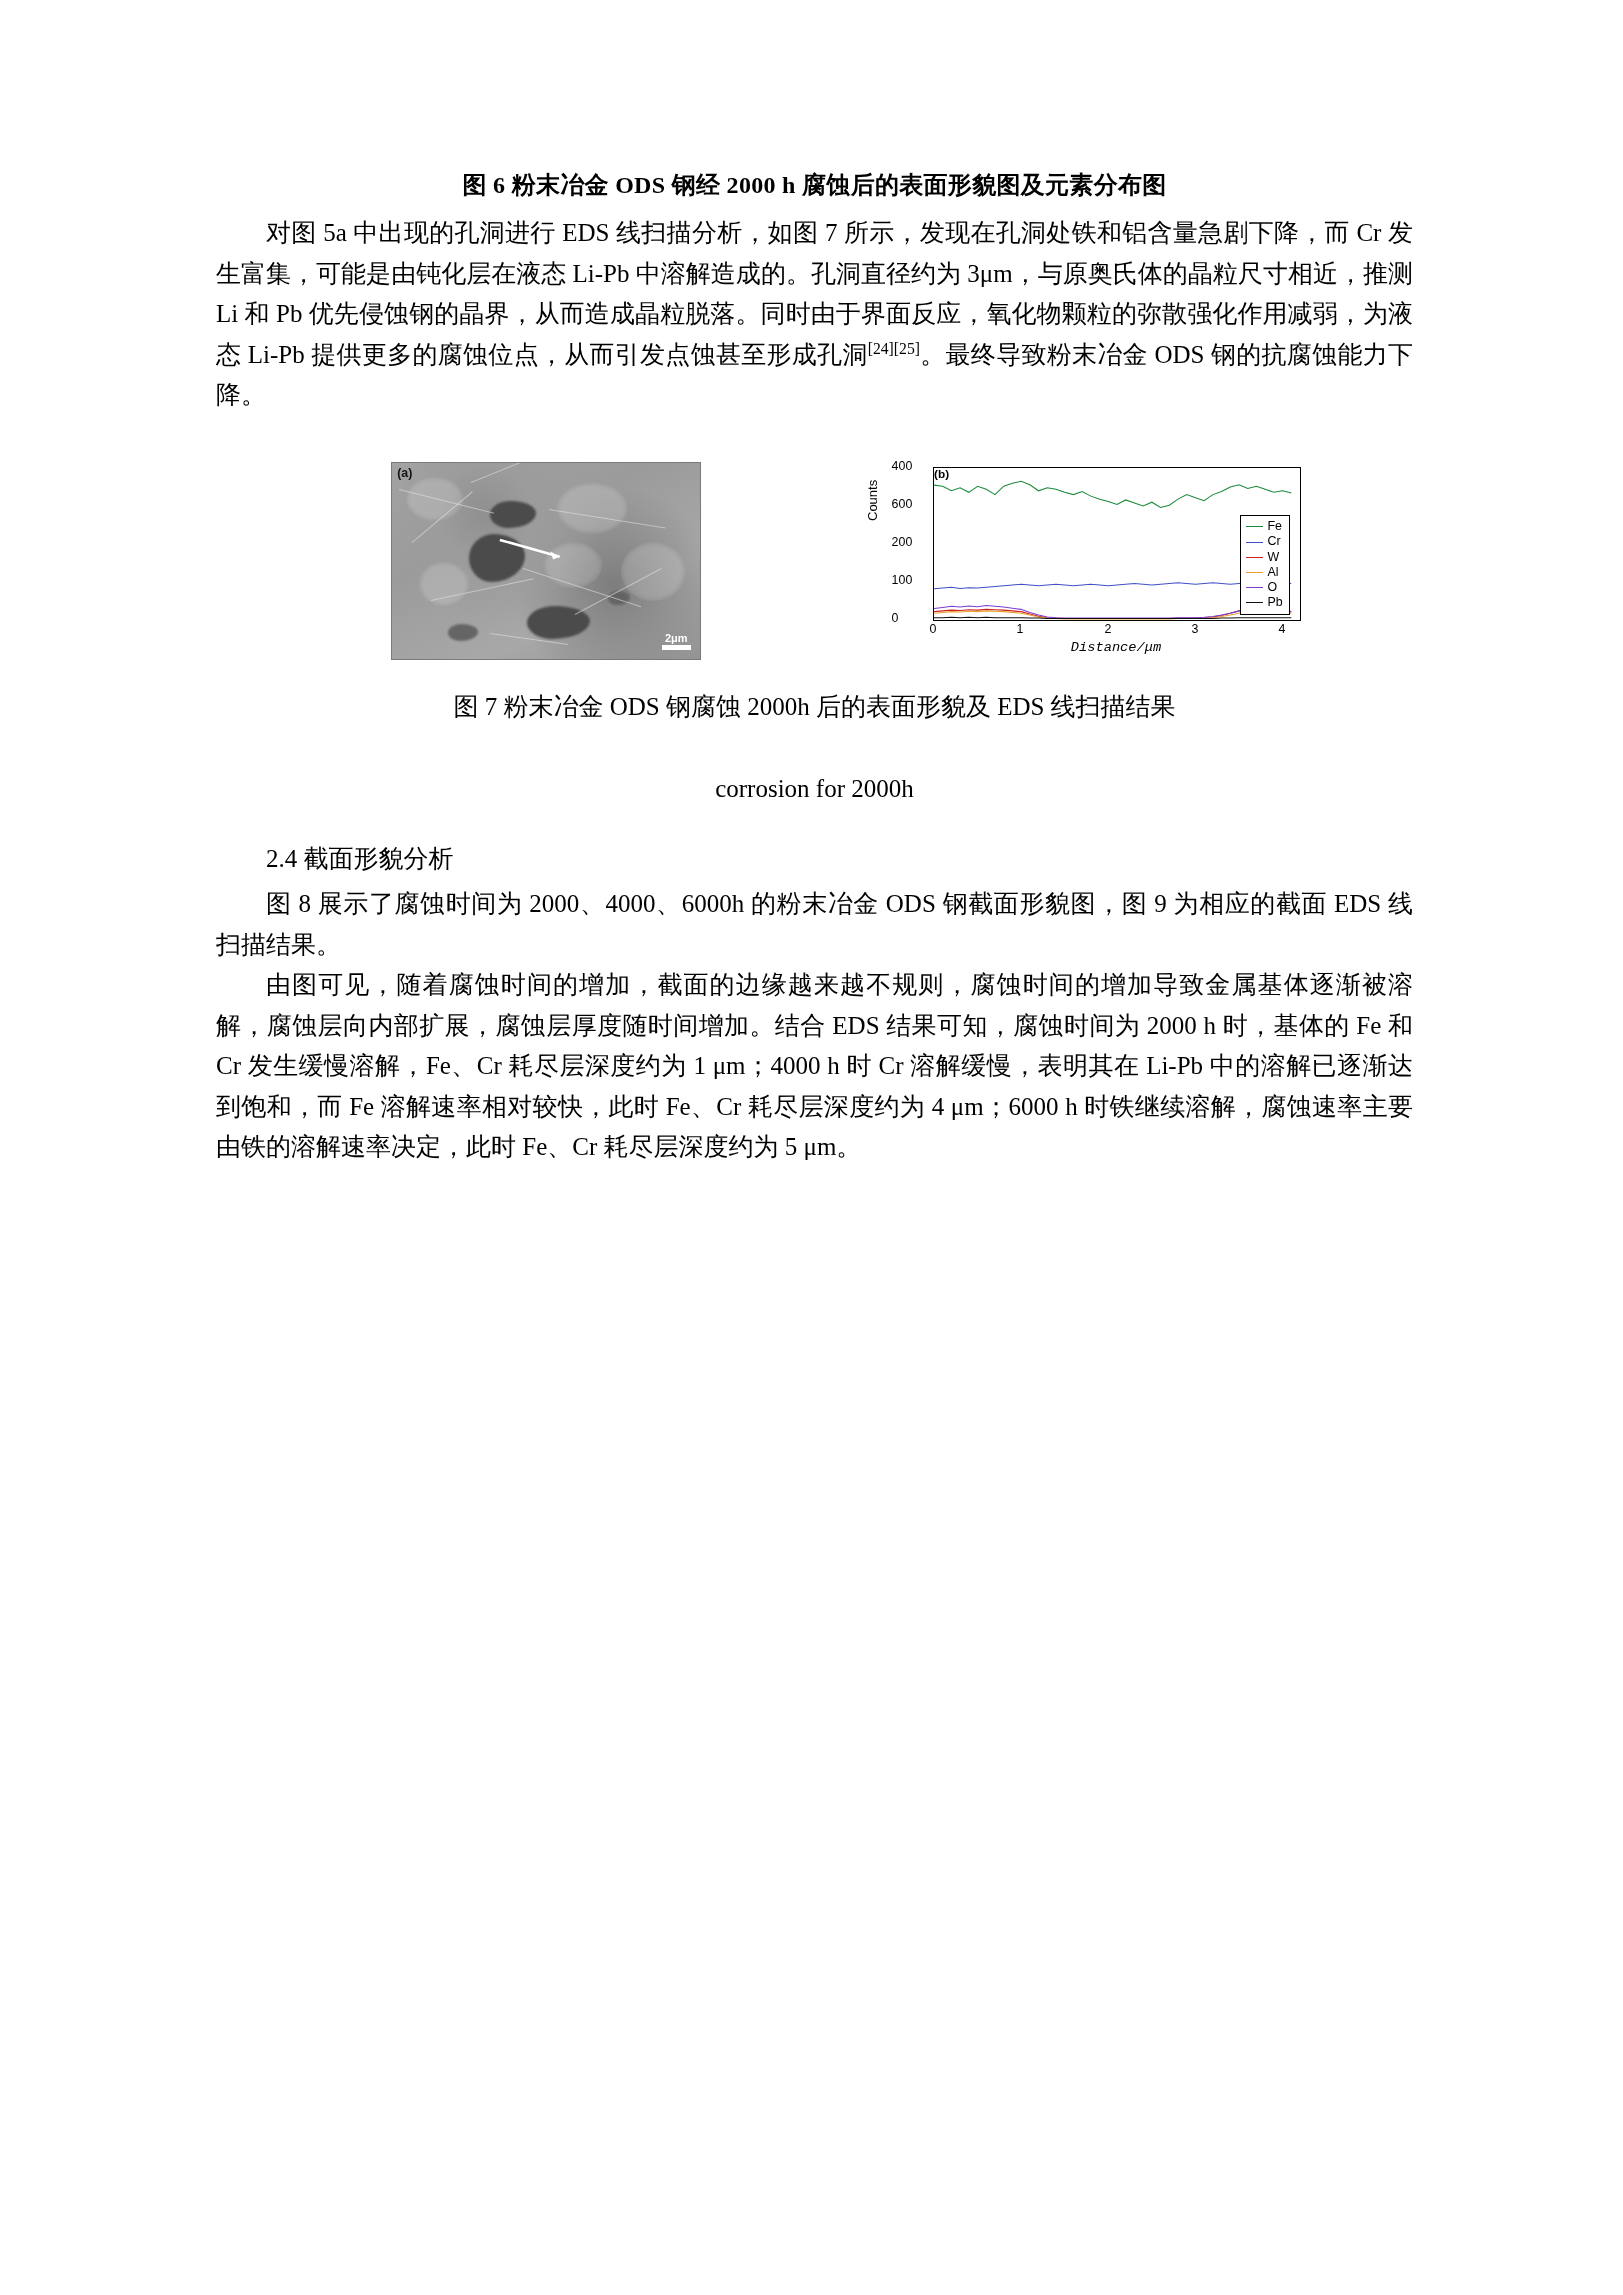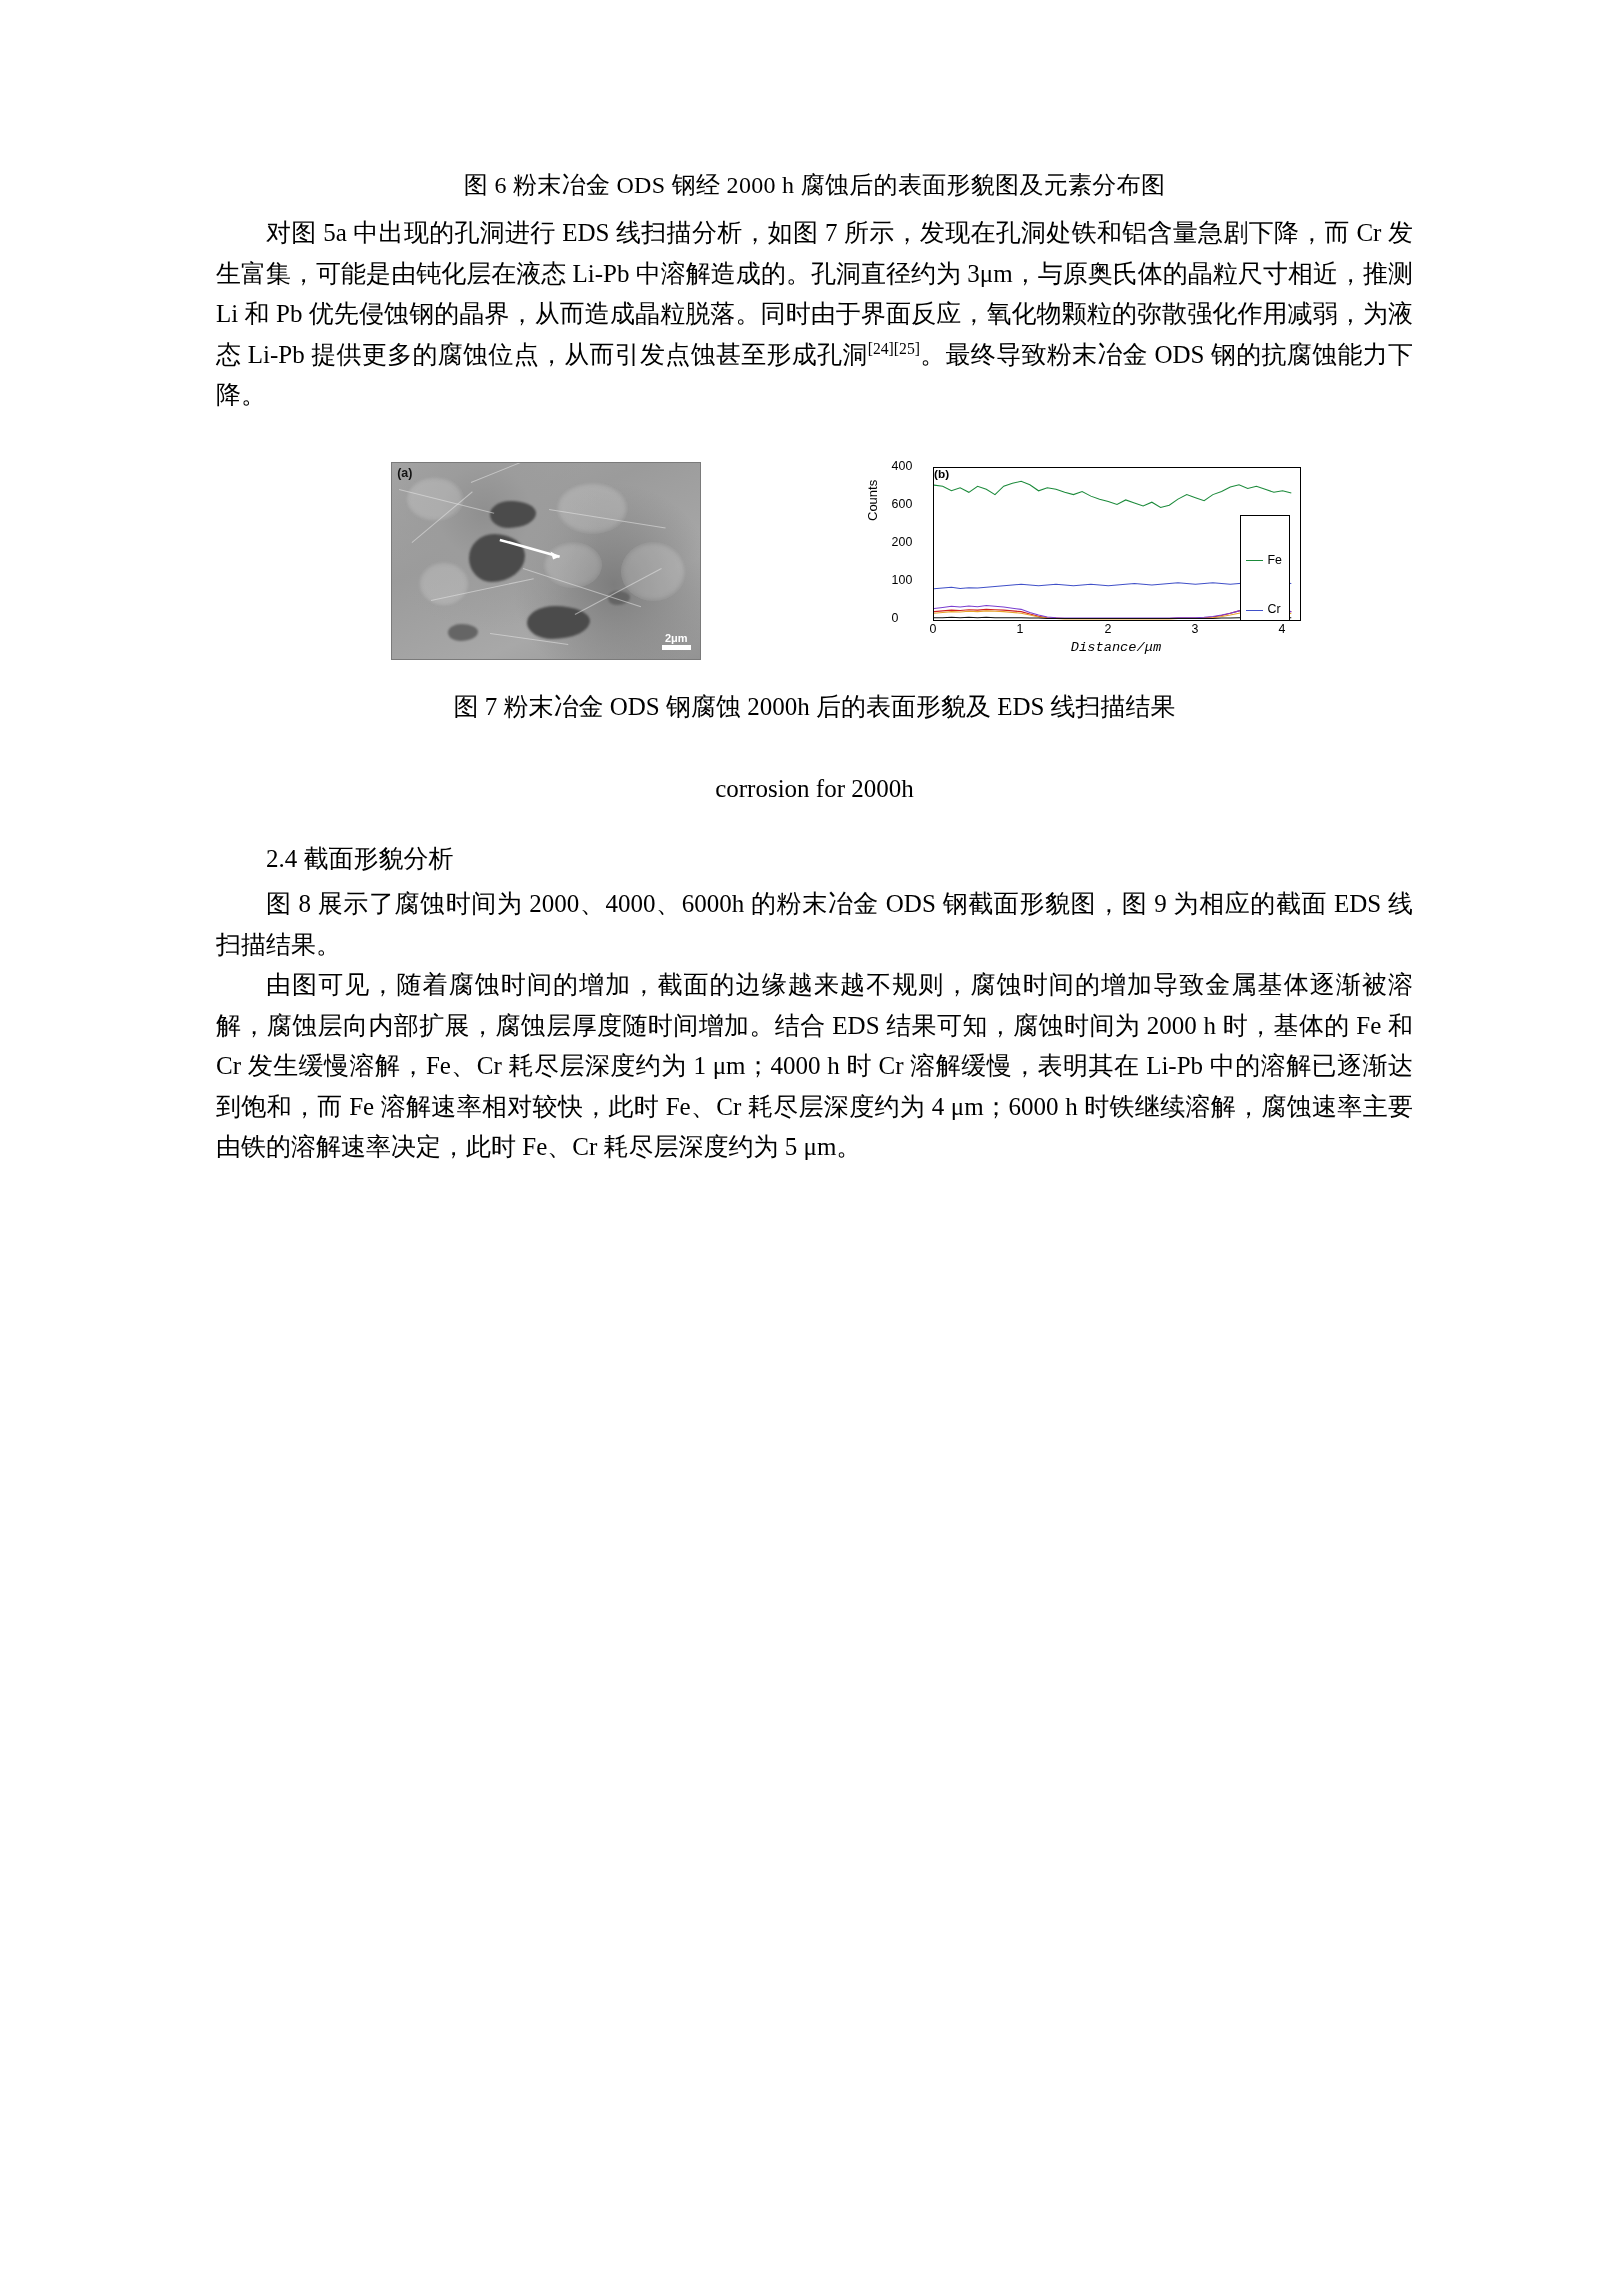--- a/index.html
+++ b/index.html
@@ -22,20 +22,21 @@
     position: absolute;
     left: 216px;
     top: 167px;
     width: 1197px;
   }
   .cap-cn {
     text-align: center;
     font-size: 24px;
     line-height: 1.55;
     letter-spacing: 0.3px;
+    font-weight: bold;
   }
   .cap-en {
     text-align: center;
     font-size: 24px;
     line-height: 1.6;
   }
   .cap-en .lead {
     margin-right: 22px;
   }
   p.body {
@@ -205,21 +206,20 @@
     padding: 3.3px 5.9px 3.9px;
     font-family: "Liberation Sans", sans-serif;
     font-size: 12.4px;
     line-height: 1.22;
   }
   .legend .row {
     display: flex;
     align-items: center;
     gap: 4px;
     white-space: nowrap;
-    margin-top: 34px;
   }
   .legend .swatch {
     width: 17px;
     height: 0;
     border-top: 1.4px solid #000;
     display: inline-block;
   }
 
   .fig7-cn {
     text-align: center;

